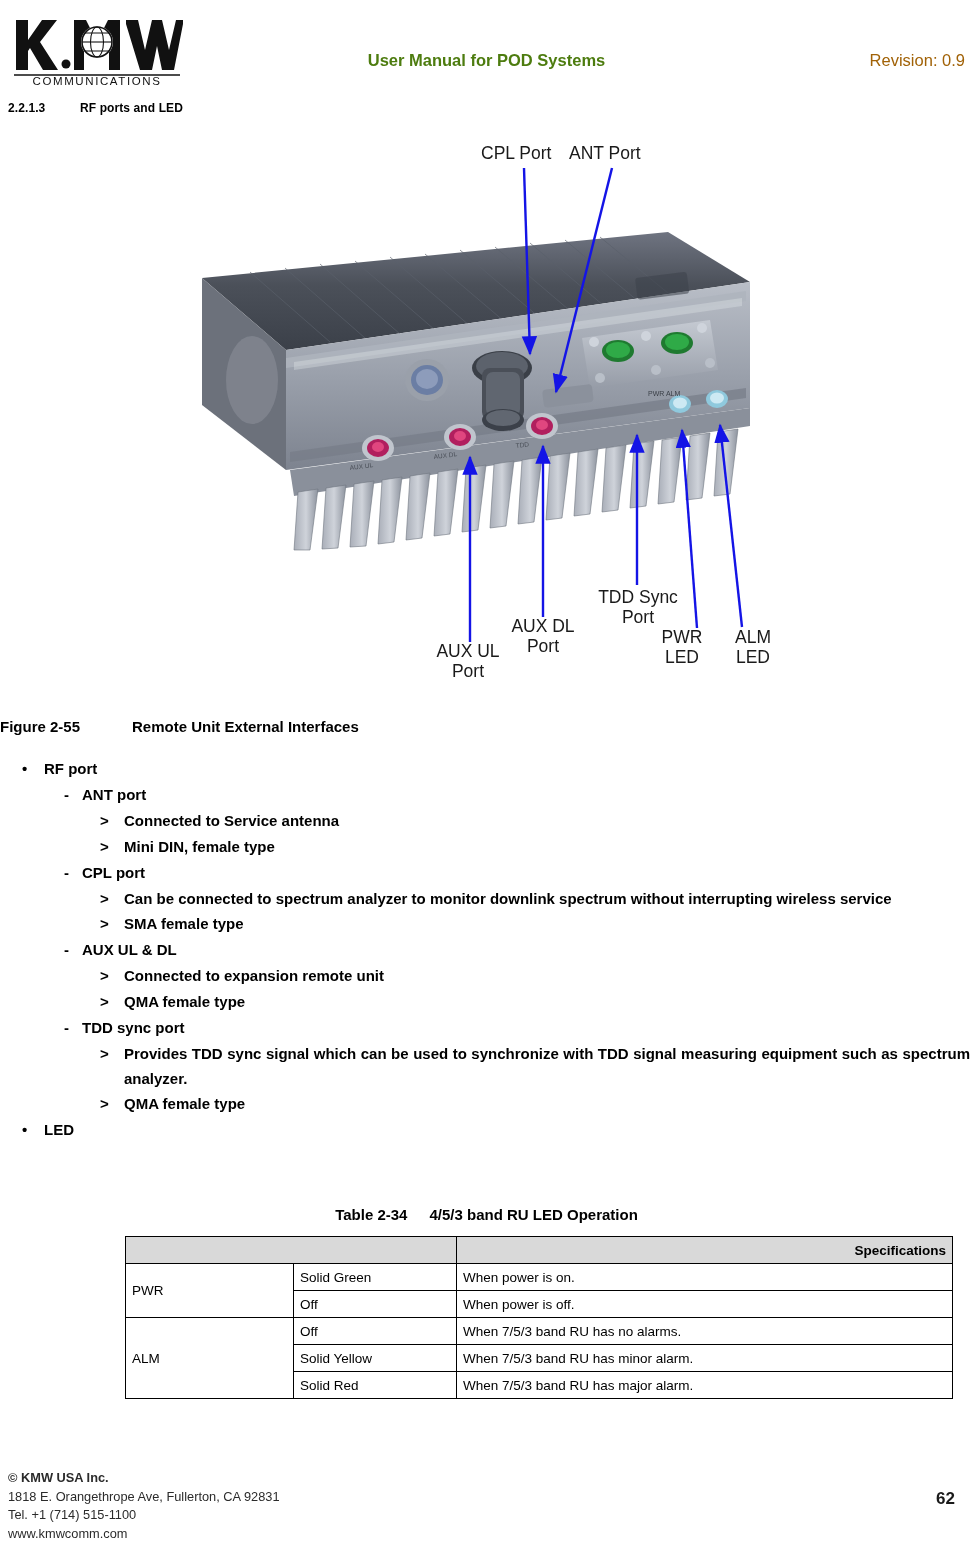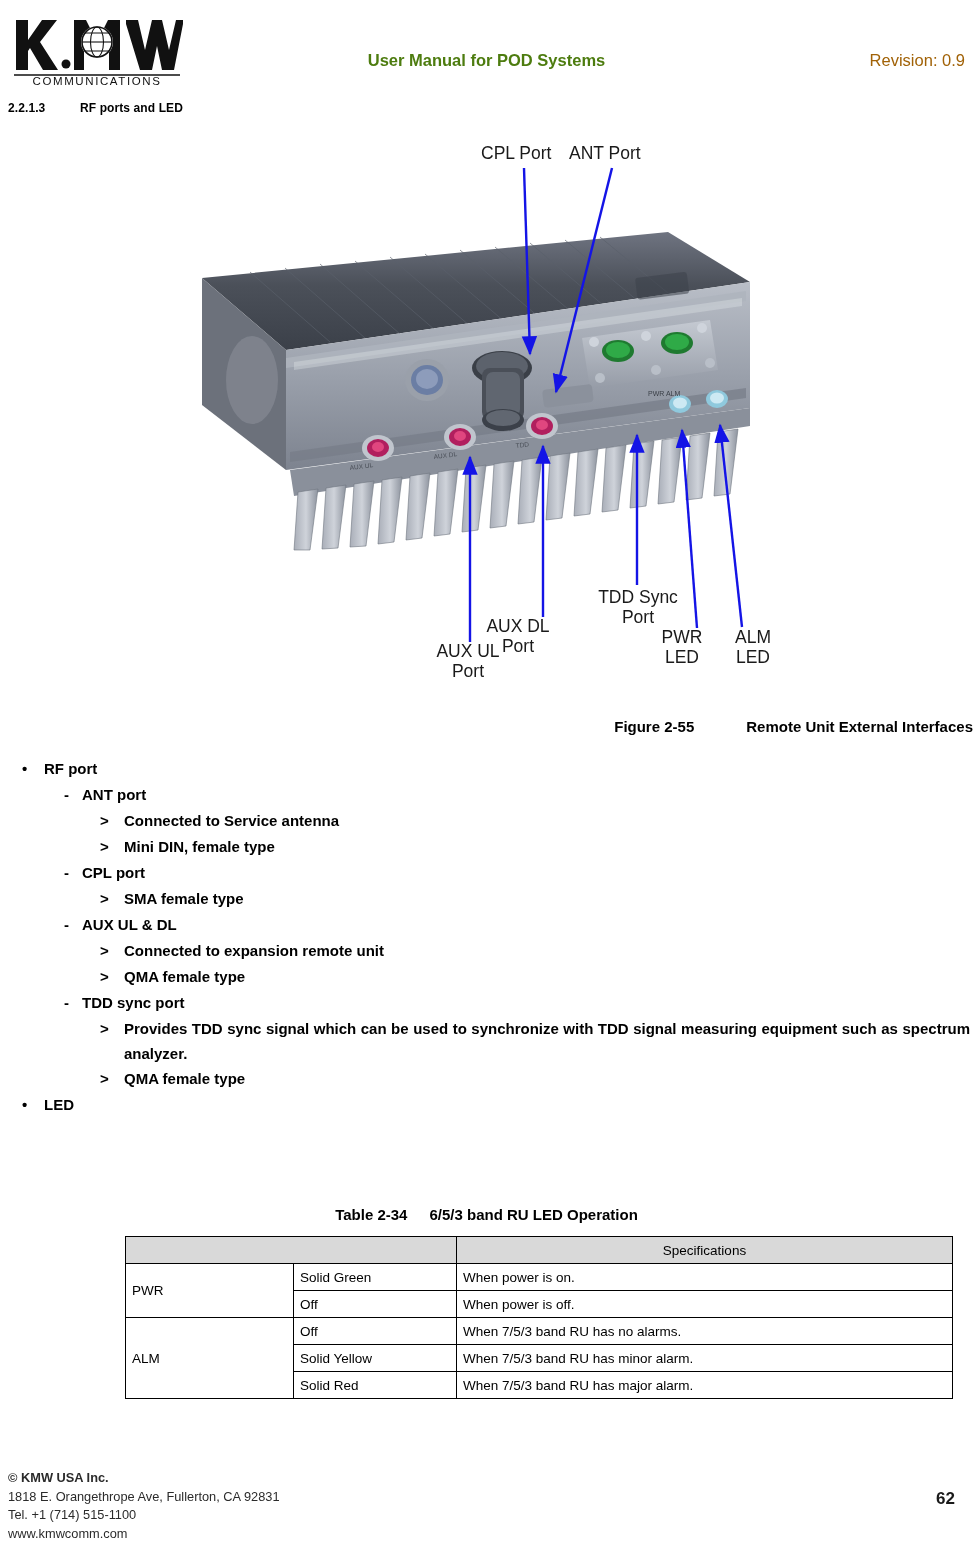--- a/index.html
+++ b/index.html
@@ -99,21 +99,21 @@
     left: 0; top: 0;
     width: 973px; height: 620px;
     pointer-events: none;
   }
 
   .figure-caption {
     position: absolute;
     left: 0;
     top: 718px;
     width: 973px;
-    text-align: right;
+    text-align: left;
     font-size: 15px;
     font-weight: bold;
   }
   .figure-caption .cap-num { margin-right: 52px; }
 
   
   .body-list {
     position: absolute;
     left: 0;
     top: 756px;
@@ -186,22 +186,22 @@
     font-size: 13.5px;
   }
   table.led-table td, table.led-table th {
     border: 1px solid #000000;
     padding: 3px 6px;
     height: 20px;
     vertical-align: middle;
   }
   table.led-table thead th {
     background: #d9d9d9;
-    font-weight: normal;
-    text-align: center;
+    font-weight: bold;
+    text-align: right;
   }
   td.c1 { width: 155px; }
   td.c2 { width: 150px; }
   td.c3 { }
 
   
   .footer {
     position: absolute;
     left: 0;
     bottom: 0;
@@ -425,48 +425,49 @@
 
         <line x1="697" y1="498" x2="682" y2="300"></line>
 
         <line x1="742" y1="497" x2="720" y2="295"></line>
       </g>
     </svg>
 
     <div class="callout" style="left:481px; top:14px;">CPL Port</div>
     <div class="callout" style="left:569px; top:14px;">ANT Port</div>
     <div class="callout wrapped" style="left:422px; top:512px;">AUX UL Port</div>
-    <div class="callout wrapped" style="left:472px; top:487px;">AUX DL Port</div>
+    <div class="callout wrapped" style="left:497px; top:487px;">AUX DL Port</div>
     <div class="callout wrapped" style="left:592px; top:458px;">TDD Sync Port</div>
     <div class="callout wrapped" style="left:651px; top:498px; width:62px;">PWR LED</div>
     <div class="callout wrapped" style="left:722px; top:498px; width:62px;">ALM LED</div>
   </div>
 
   <div class="figure-caption">
     <span class="cap-num">Figure 2-55</span><span>Remote Unit External Interfaces</span>
   </div>
 
   <div class="body-list">
     <div class="lvl1">RF port</div>
     <div class="lvl2">ANT port</div>
     <div class="lvl3">Connected to Service antenna</div>
     <div class="lvl3">Mini DIN, female type</div>
     <div class="lvl2">CPL port</div>
+    <div class="lvl3 two-line">Can be connected to spectrum analyzer to monitor downlink spectrum without interrupting wireless service</div>
     <div class="lvl3">SMA female type</div>
     <div class="lvl2">AUX UL &amp; DL</div>
     <div class="lvl3">Connected to expansion remote unit</div>
     <div class="lvl3">QMA female type</div>
     <div class="lvl2">TDD sync port</div>
     <div class="lvl3 two-line">Provides TDD sync signal which can be used to synchronize with TDD signal measuring equipment such as spectrum analyzer.</div>
     <div class="lvl3">QMA female type</div>
     <div class="lvl1">LED</div>
   </div>
 
   <div class="table-title">
-    <span class="tt-num">Table 2-34</span><span>6/5/3 band RU LED Operation</span>
+    <span class="tt-num">Table 2-34</span><span>4/5/3 band RU LED Operation</span>
   </div>
 
   <table class="led-table">
     <thead>
       <tr>
         <th colspan="2"></th>
         <th>Specifications</th>
       </tr>
     </thead>
     <tbody>

